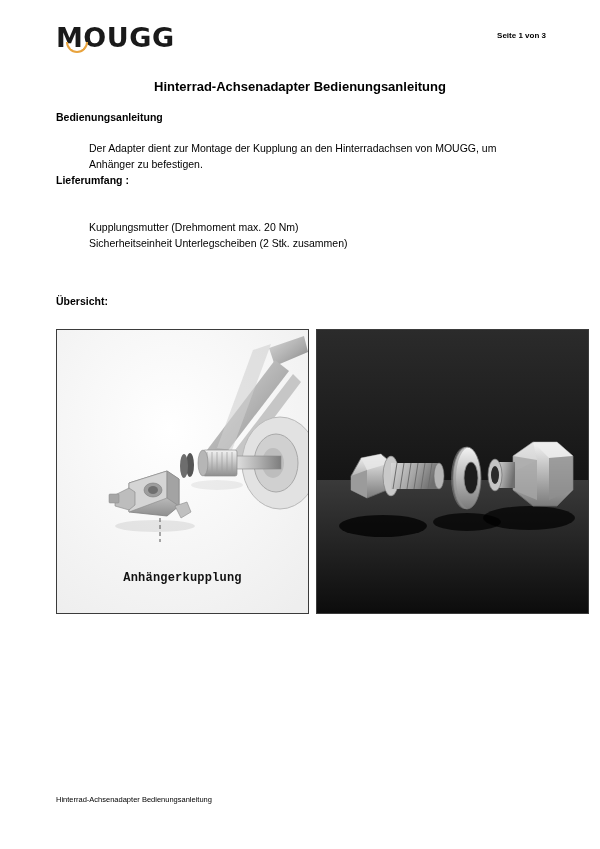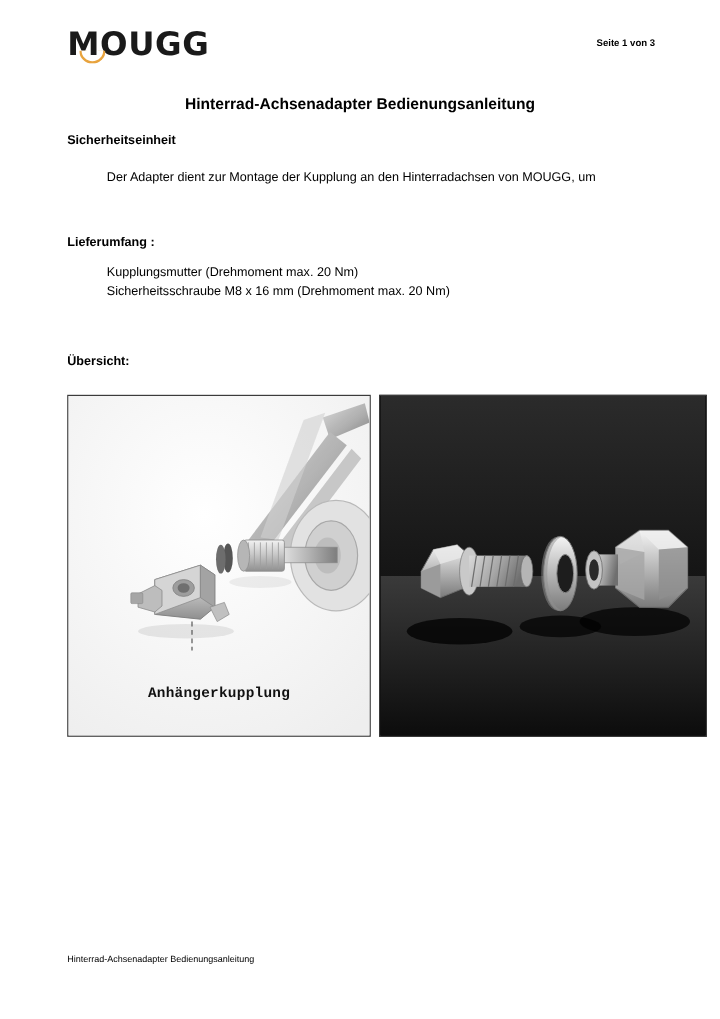--- a/index.html
+++ b/index.html
@@ -75,21 +75,21 @@
   }
   .para {
     position: absolute;
     left: 56px;
     font-size: 10.5px;
     color: #000;
     line-height: 16px;
   }
   #desc-heading { top: 111px; }
   #desc-text { top: 140px; width: 490px; }
-  #scope-heading { top: 196px; }
+  #scope-heading { top: 174px; }
   #scope-list { top: 219px; width: 470px; }
   #overview-heading { top: 295px; text-align: right; }
   .para .line { display: block; padding-left: 33px; }
   
   .figure {
     position: absolute;
     border: 1px solid #3b3b3b;
     overflow: hidden;
   }
   #figure-left {
@@ -137,31 +137,32 @@
       <span class="bowl">
         <span>MOUGG</span>
         <span class="arc"></span>
       </span>
     </div>
 
     <div class="page-number">Seite 1 von 3</div>
 
     <div class="doc-title">Hinterrad-Achsenadapter Bedienungsanleitung</div>
 
-    <div class="h-sub" id="desc-heading">Sicherheitseinheit</div>
+    <div class="h-sub" id="desc-heading">Bedienungsanleitung</div>
 
     <div class="para" id="desc-text">
       <span class="line">Der Adapter dient zur Montage der Kupplung an den Hinterradachsen von MOUGG, um</span>
+      <span class="line">Anhänger zu befestigen.</span>
     </div>
 
     <div class="h-sub" id="scope-heading">Lieferumfang :</div>
 
     <div class="para" id="scope-list">
       <span class="line">Kupplungsmutter (Drehmoment max. 20 Nm)</span>
-      <span class="line">Sicherheitsschraube M8 x 16 mm (Drehmoment max. 20 Nm)</span>
+      <span class="line">Sicherheitseinheit Unterlegscheiben (2 Stk. zusammen)</span>
     </div>
 
     <div class="h-sub" id="overview-heading">Übersicht:</div>
 
     <div class="figure" id="figure-left">
       <svg class="fig-svg" width="251" height="283" viewBox="0 0 251 283">
         <defs>
           <linearGradient id="metal1" x1="0" y1="0" x2="0" y2="1">
             <stop offset="0%" stop-color="#f2f2f2"></stop>
             <stop offset="45%" stop-color="#c9c9c9"></stop>

